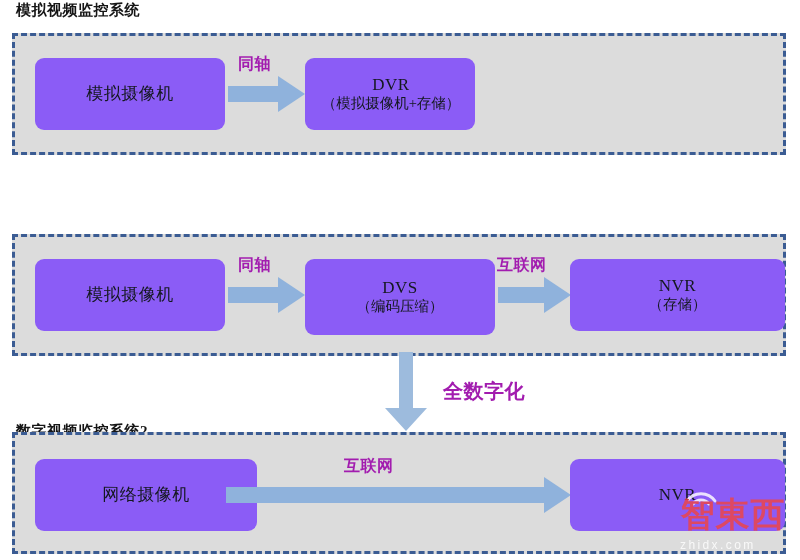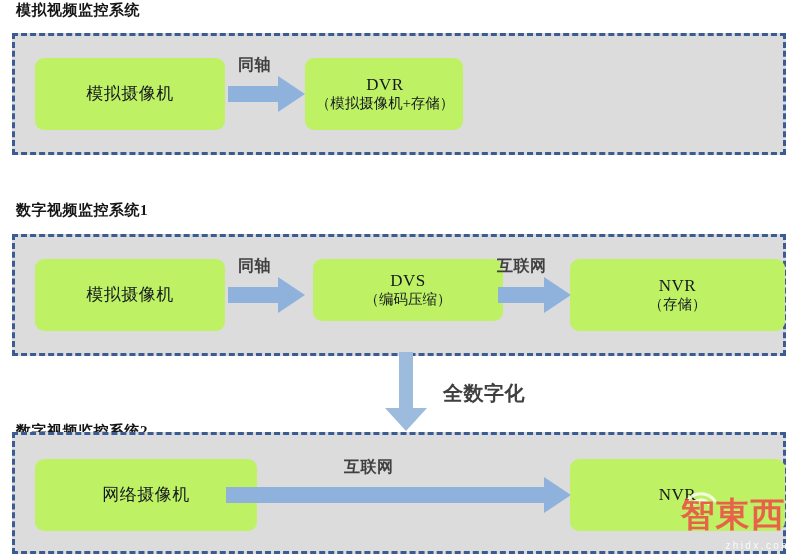--- a/index.html
+++ b/index.html
@@ -40,21 +40,21 @@
     position: absolute;
     box-sizing: border-box;
     background: #dcdcdc;
     border: 3px dashed #3b5c93;
   }
 
   
   .node {
     position: absolute;
     box-sizing: border-box;
-    background: #bef264;
+    background: #8b5cf6;
     border-radius: 9px;
     display: flex;
     flex-direction: column;
     align-items: center;
     justify-content: center;
     text-align: center;
     color: #14181f;
     font-family: "Liberation Serif", "DejaVu Serif", serif;
     line-height: 1.18;
     padding: 2px 6px;
@@ -75,47 +75,47 @@
     display: block;
   }
   .arrow-v {
     position: absolute;
     display: block;
   }
 
   
   .edge-label {
     position: absolute;
-    font-family: Liberation Sans, sans-serif;
+    font-family: Liberation Mono, monospace;
     font-weight: bold;
     font-size: 16px;
-    color: #404040;
+    color: #a21caf;
     white-space: nowrap;
     line-height: 1;
     letter-spacing: 0.5px;
   }
 
   
   .watermark {
     position: absolute;
     right: 8px;
     bottom: 8px;
     width: 118px;
     height: 66px;
     opacity: 0.82;
     pointer-events: none;
   }
   .watermark .wm-text {
     position: absolute;
-    left: 0;
+    left: 6px;
     bottom: 1px;
     width: 118px;
-    text-align: right;
+    text-align: left;
     font-family: "Liberation Sans", sans-serif;
-    font-size: 10px;
+    font-size: 12px;
     letter-spacing: 2.4px;
     color: #ffffff;
     line-height: 1;
   }
   .wm-cn {
     position: absolute;
     left: 0;
     top: 12px;
     width: 118px;
     text-align: center;
@@ -145,41 +145,40 @@
   <div class="node single" style="left:35px; top:58px; width:190px; height:72px;">
     <span class="line-main">模拟摄像机</span>
   </div>
 
   <svg class="arrow-h" style="left:228px; top:75px;" width="78" height="38" viewBox="0 0 78 38">
     <path d="M0,11 L50,11 L50,1 L77,19 L50,37 L50,27 L0,27 Z" fill="#8fb2dc"></path>
   </svg>
 
   <div class="edge-label" style="left:238px; top:57px;">同轴</div>
 
-  <div class="node" style="left:305px; top:58px; width:158px; height:72px;padding-left:8px;">
+  <div class="node" style="left:305px; top:58px; width:170px; height:72px;padding-left:8px;">
     <span class="line-main">DVR</span>
     <span class="line-sub">（模拟摄像机+存储）</span>
   </div>
 
-  <div class="section-title" style="left:16px; top:203px;">数字视频监控系统1</div>
 
   <div class="group" style="left:12px; top:234px; width:774px; height:122px;">
   </div>
 
   <div class="node single" style="left:35px; top:259px; width:190px; height:72px;">
     <span class="line-main">模拟摄像机</span>
   </div>
 
   <svg class="arrow-h" style="left:228px; top:276px;" width="78" height="38" viewBox="0 0 78 38">
     <path d="M0,11 L50,11 L50,1 L77,19 L50,37 L50,27 L0,27 Z" fill="#8fb2dc"></path>
   </svg>
 
   <div class="edge-label" style="left:238px; top:258px;">同轴</div>
 
-  <div class="node" style="left:313px; top:259px; width:190px; height:62px;">
+  <div class="node" style="left:305px; top:259px; width:190px; height:76px;">
     <span class="line-main">DVS</span>
     <span class="line-sub">（编码压缩）</span>
   </div>
 
   <svg class="arrow-h" style="left:498px; top:276px;" width="74" height="38" viewBox="0 0 74 38">
     <path d="M0,11 L46,11 L46,1 L73,19 L46,37 L46,27 L0,27 Z" fill="#8fb2dc"></path>
   </svg>
 
   <div class="edge-label" style="left:497px; top:258px;">互联网</div>
 

